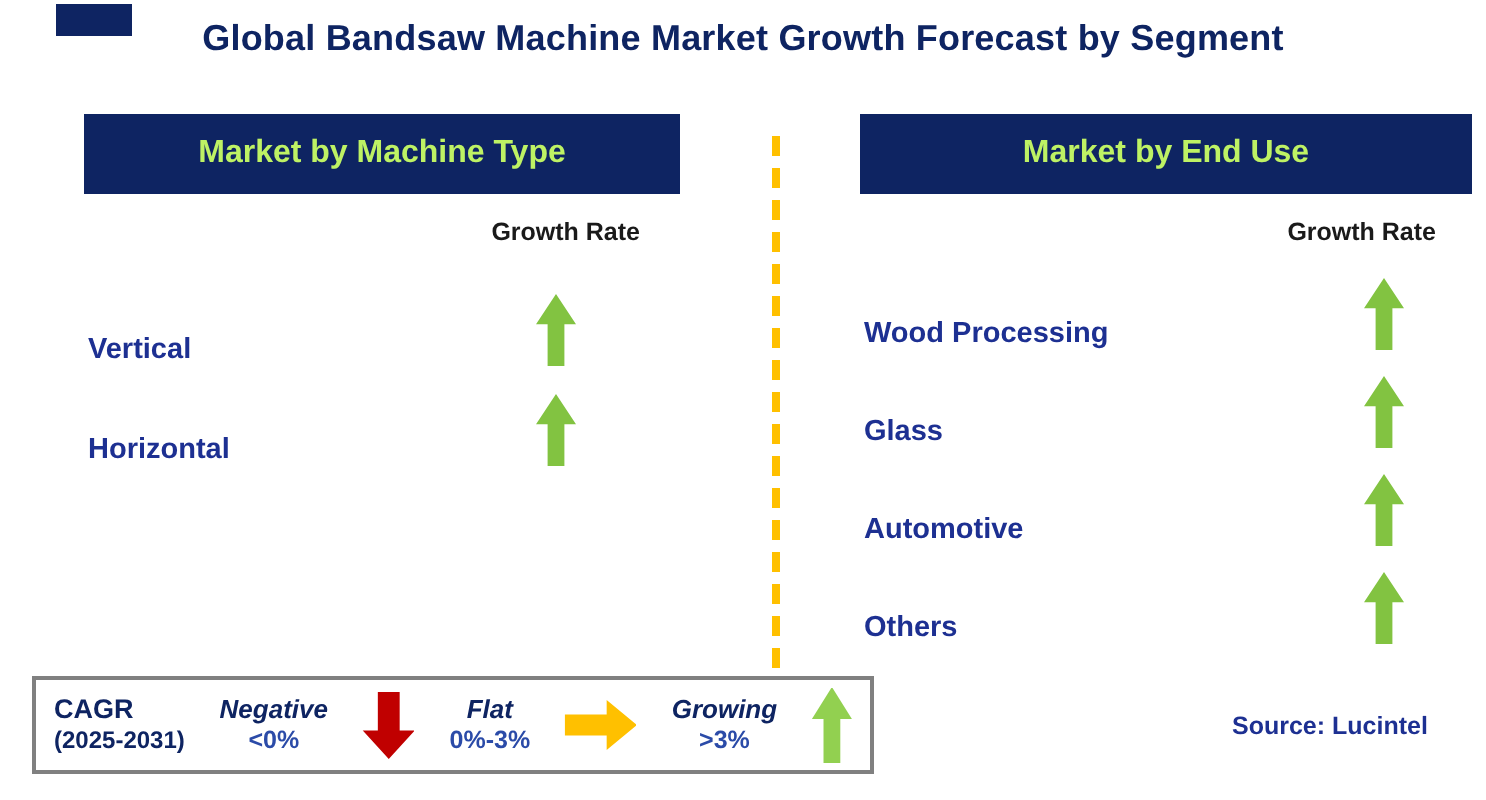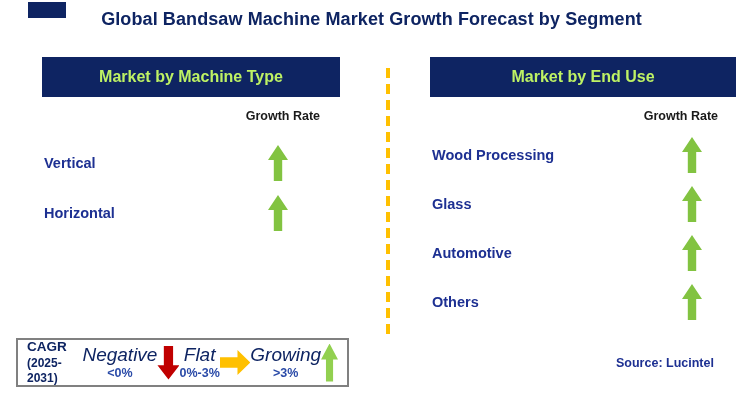--- a/index.html
+++ b/index.html
@@ -12,40 +12,40 @@
               font-size:18px;font-weight:bold;color:var(--navy);letter-spacing:.1px;}
 
   .panel{position:absolute;top:57px;}
   .panel-left{left:42px;width:298px;}
   .panel-right{left:430px;width:306px;}
   .panel-header{height:40px;background:var(--navy);color:#bef264;font-size:16px;font-weight:bold;
                 display:flex;align-items:center;justify-content:center;}
   .growth-rate{position:absolute;top:52px;right:20px;font-size:12.5px;font-weight:bold;color:var(--text_dark);margin-left:45px;}
   .panel-right .growth-rate{right:18px;}
 
-  .seg-row{position:absolute;left:0;width:100%;height:40px;display:flex;align-items:center;}
+  .seg-row{position:absolute;left:0;width:100%;height:40px;display:flex;align-items:flex-end;}
   .seg-label{font-size:14.5px;font-weight:bold;color:var(--label_blue);margin-left:2px;}
   .row-arrow{position:absolute;width:20px;height:36px;background:var(--arrow_green);
              clip-path:polygon(50% 0%,100% 42%,71% 42%,71% 100%,29% 100%,29% 42%,0% 42%);}
   .panel-left  .row-arrow{left:226px;}
   .panel-right .row-arrow{left:252px;}
   .pl-row1{top:86px;} .pl-row2{top:136px;}
   .pr-row1{top:78px;} .pr-row2{top:127px;} .pr-row3{top:176px;} .pr-row4{top:225px;}
 
   .divider{position:absolute;left:386px;top:68px;width:4px;height:269px;
            background:repeating-linear-gradient(to bottom,var(--divider_yellow) 0 10px,transparent 10px 16px);}
 
-  .legend{position:absolute;left:16px;top:338px;width:333px;height:49px;box-sizing:border-box;
+  .legend{position:absolute;left:16px;top:338px;width:421px;height:49px;box-sizing:border-box;
           border:2px solid var(--legend_border);background:#fff;
           display:flex;align-items:center;justify-content:space-between;padding:0 9px;}
   .cagr-block{display:flex;flex-direction:column;line-height:1.25;}
   .cagr-title{font-size:13.5px;font-weight:bold;color:var(--navy);}
   .cagr-period{font-size:12px;font-weight:bold;color:var(--navy);}
   .leg-item{display:flex;flex-direction:column;align-items:center;line-height:1.15;}
-  .leg-label{font-size:19px;font-weight:normal;font-style:italic;color:var(--navy);}
+  .leg-label{font-size:13px;font-weight:bold;font-style:italic;color:var(--navy);}
   .leg-range{font-size:12.5px;color:var(--range_blue);font-weight:bold;}
   .leg-arrow-down{width:26px;height:34px;background:var(--legend_red);
       clip-path:polygon(29% 0%,71% 0%,71% 58%,100% 58%,50% 100%,0% 58%,29% 58%);}
   .leg-arrow-right{width:36px;height:25px;background:var(--legend_amber);
       clip-path:polygon(0% 29%,58% 29%,58% 0%,100% 50%,58% 100%,58% 71%,0% 71%);}
   .leg-arrow-up{width:20px;height:38px;background:var(--legend_green);
       clip-path:polygon(50% 0%,100% 42%,71% 42%,71% 100%,29% 100%,29% 42%,0% 42%);}
 
   .source{position:absolute;left:616px;top:356px;font-size:12.5px;font-weight:bold;color:var(--label_blue);}
 </style>

